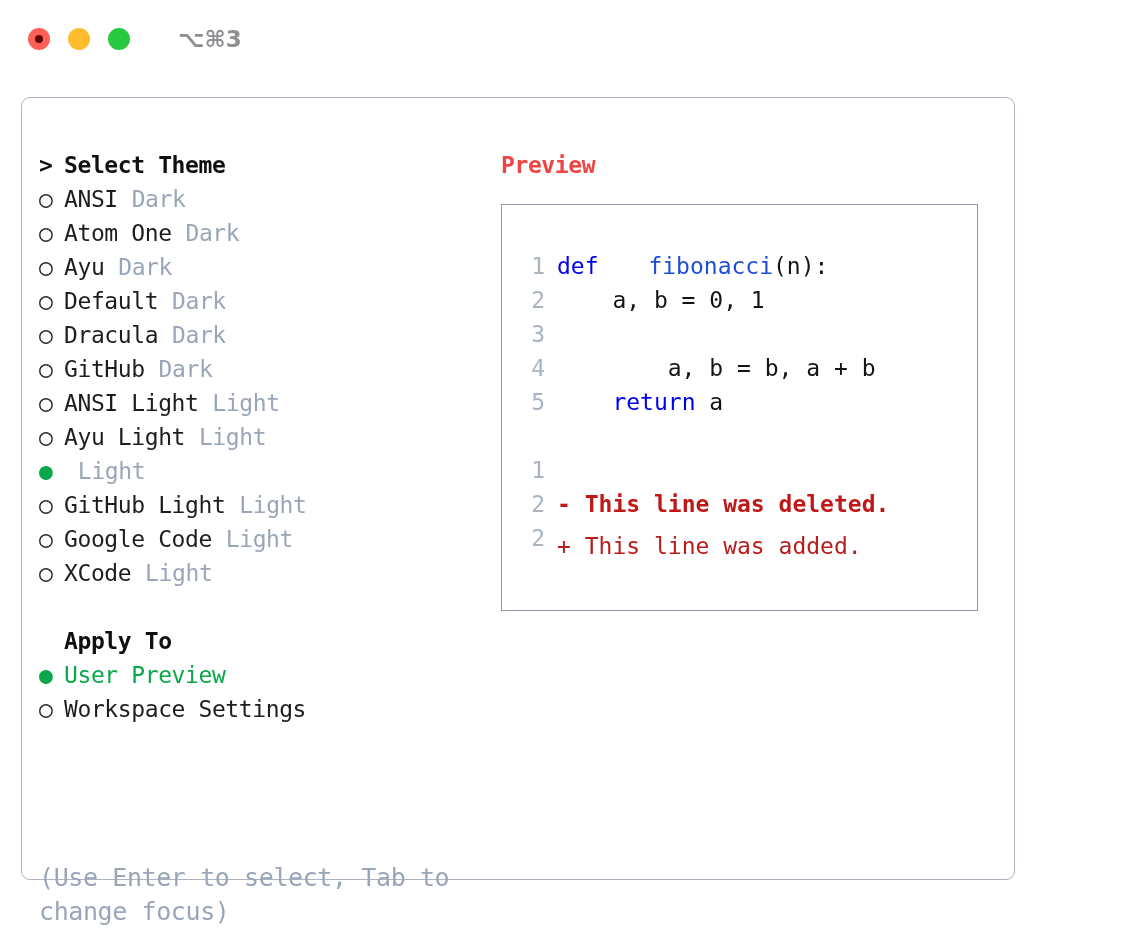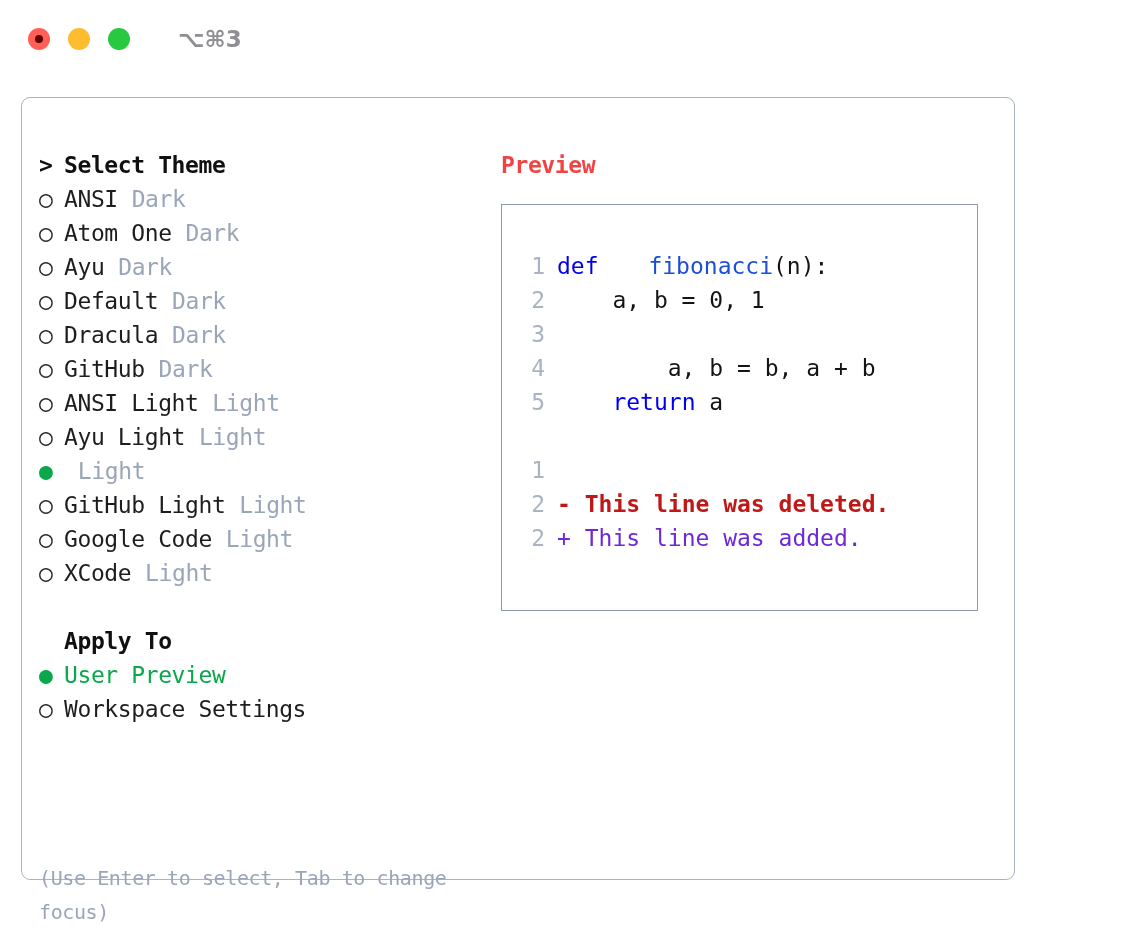--- a/index.html
+++ b/index.html
@@ -137,21 +137,21 @@
     color: #101010;
     padding-left: 25px;
     letter-spacing: -0.4px;
   }
 
   .hint {
     position: absolute;
     left: 17px;
     top: 763px;
     width: 420px;
-    font-size: 20px;
+    font-size: 25px;
     line-height: 34px;
     color: #9aa5b8;
     letter-spacing: -0.4px;
   }
 
   
   .right-col {
     position: absolute;
     left: 479px;
     top: 50px;
@@ -190,21 +190,21 @@
   .code-text { white-space: pre; }
 
   .tok-kw   { color: #0000ee; margin-top: 16px; }
   .tok-fn   { color: #1d4ed8; margin-left: 36px; }
   .tok-plain{ color: #141414; }
 
   .blank-line { height: 34px; }
 
   .diff-ctx { color: #6d7480; }
   .diff-del { color: #c01717; font-weight: bold; }
-  .diff-add { color: #6d28d9; }
+  .diff-add { color: #b91c1c; margin-top: 8px; }
 </style>
 </head>
 <body>
 
 <div class="window">
 
   <div class="titlebar">
     <div class="dots">
       <div class="dot dot-close"></div>
       <div class="dot dot-minimize"></div>

